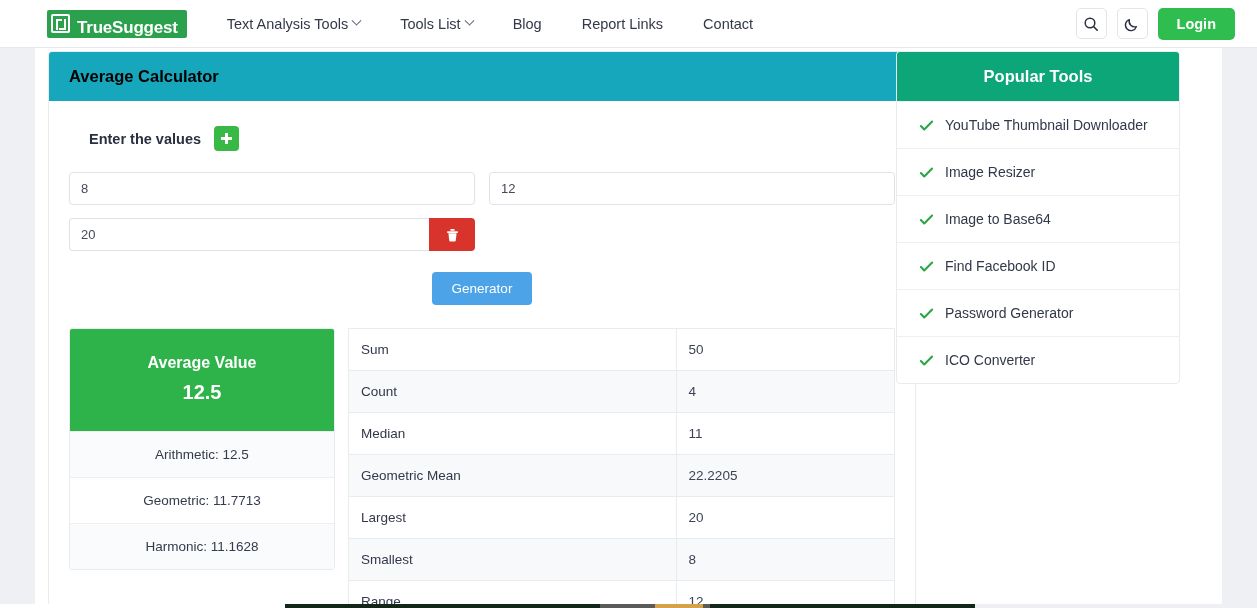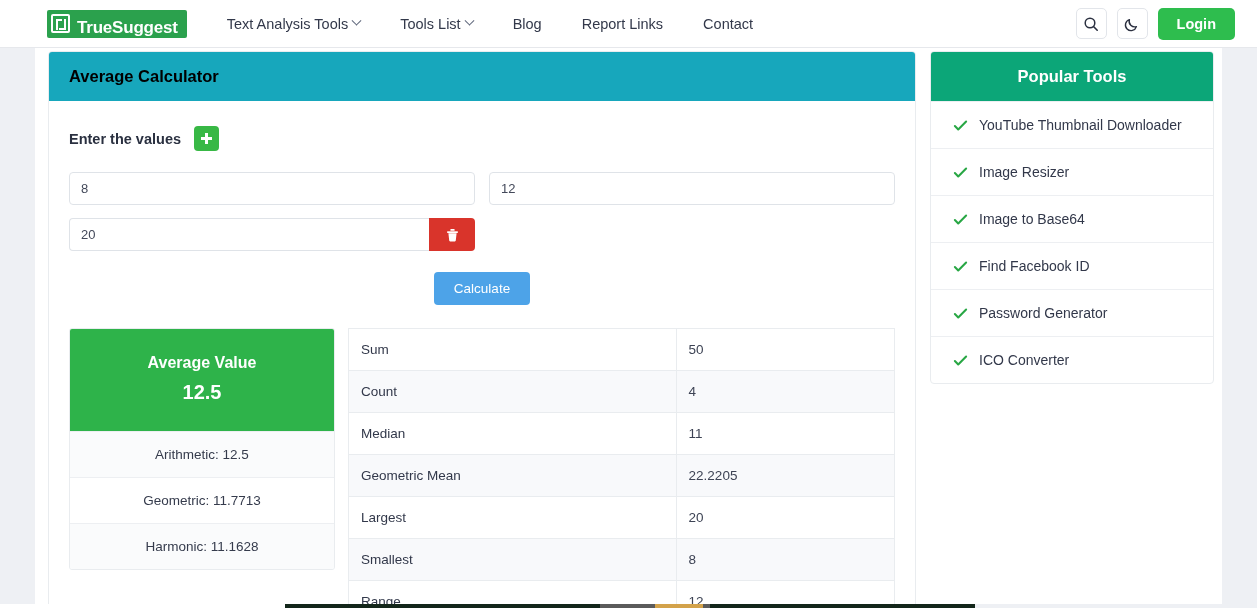--- a/index.html
+++ b/index.html
@@ -152,20 +152,21 @@
     font-weight: bold;
   }
   .card-body {
     padding: 25px 20px 10px 20px;
   }
   .values-label-row {
     display: flex;
     align-items: center;
     gap: 13px;
     margin-bottom: 21px;
+    margin-left: 20px;
   }
   .values-label {
     font-size: 14.5px;
     color: #2a3040;
     font-weight: bold;
   }
   .add-btn {
     width: 25px; height: 25px;
     background: #38b845;
     border: none;
@@ -295,21 +296,21 @@
     color: #32384a;
     height: 40px;
   }
   .stats-table td.k { font-weight: normal; width: 60%; }
   .stats-table td.v { color: #3d4354; }
   .stats-table tr.alt td { background: #f8f9fb; }
 
   
   .sidebar {
     position: absolute;
-    top: 51px; left: 930px;
+    top: 51px; left: 896px;
     width: 284px;
     background: #ffffff;
     border: 1px solid #e9ecef;
     border-radius: 4px;
     overflow: hidden;
   }
   .side-head {
     background: #0ca678;
     color: #ffffff;
     text-align: center;
@@ -443,21 +444,21 @@
               <rect x="2.2" y="4.3" width="10.6" height="1.7" fill="#ffffff"></rect>
               <path d="M3.4 6.2h8.2l-0.8 7.4a0.9 0.9 0 0 1-0.9 0.8H5.1a0.9 0.9 0 0 1-0.9-0.8z" fill="#ffffff"></path>
               <rect x="5.4" y="2.1" width="4.2" height="1.6" rx="0.5" fill="#ffffff"></rect>
             </svg>
           </button>
         </div>
 
       </div>
 
       <div class="calc-row">
-        <button class="calc-btn">Calculate</button>
+        <button class="calc-btn">Generator</button>
       </div>
 
       <div class="results">
 
         <div class="avg-col">
           <div class="avg-head">
             <span class="avg-head-label">Average Value</span>
             <span class="avg-head-value">12.5</span>
           </div>
           <div class="avg-item alt">Arithmetic: 12.5</div>

